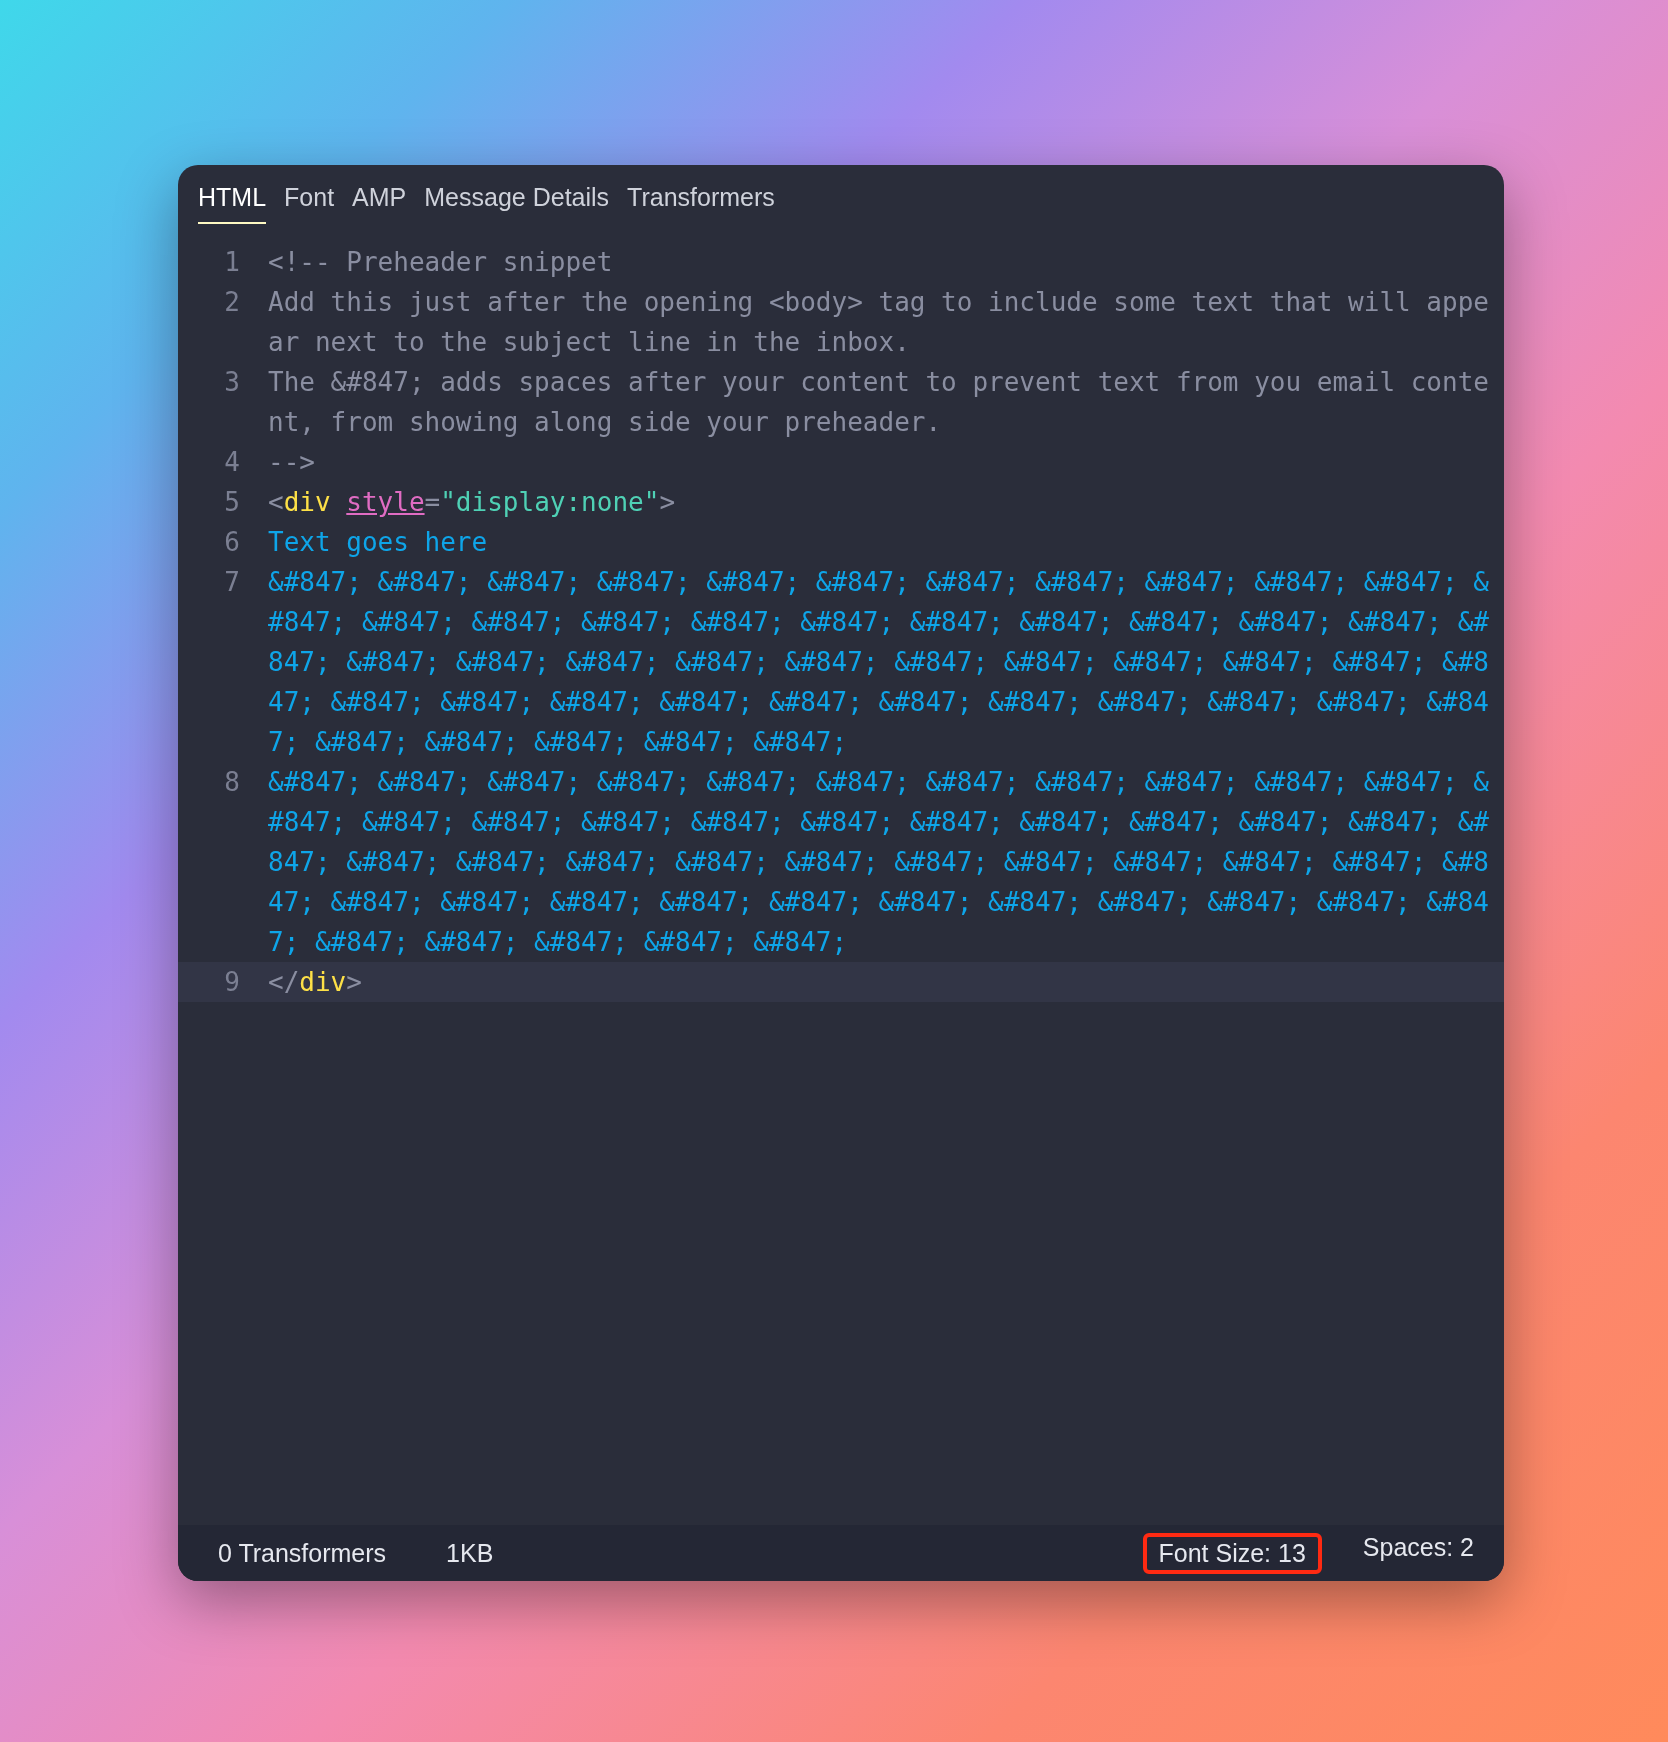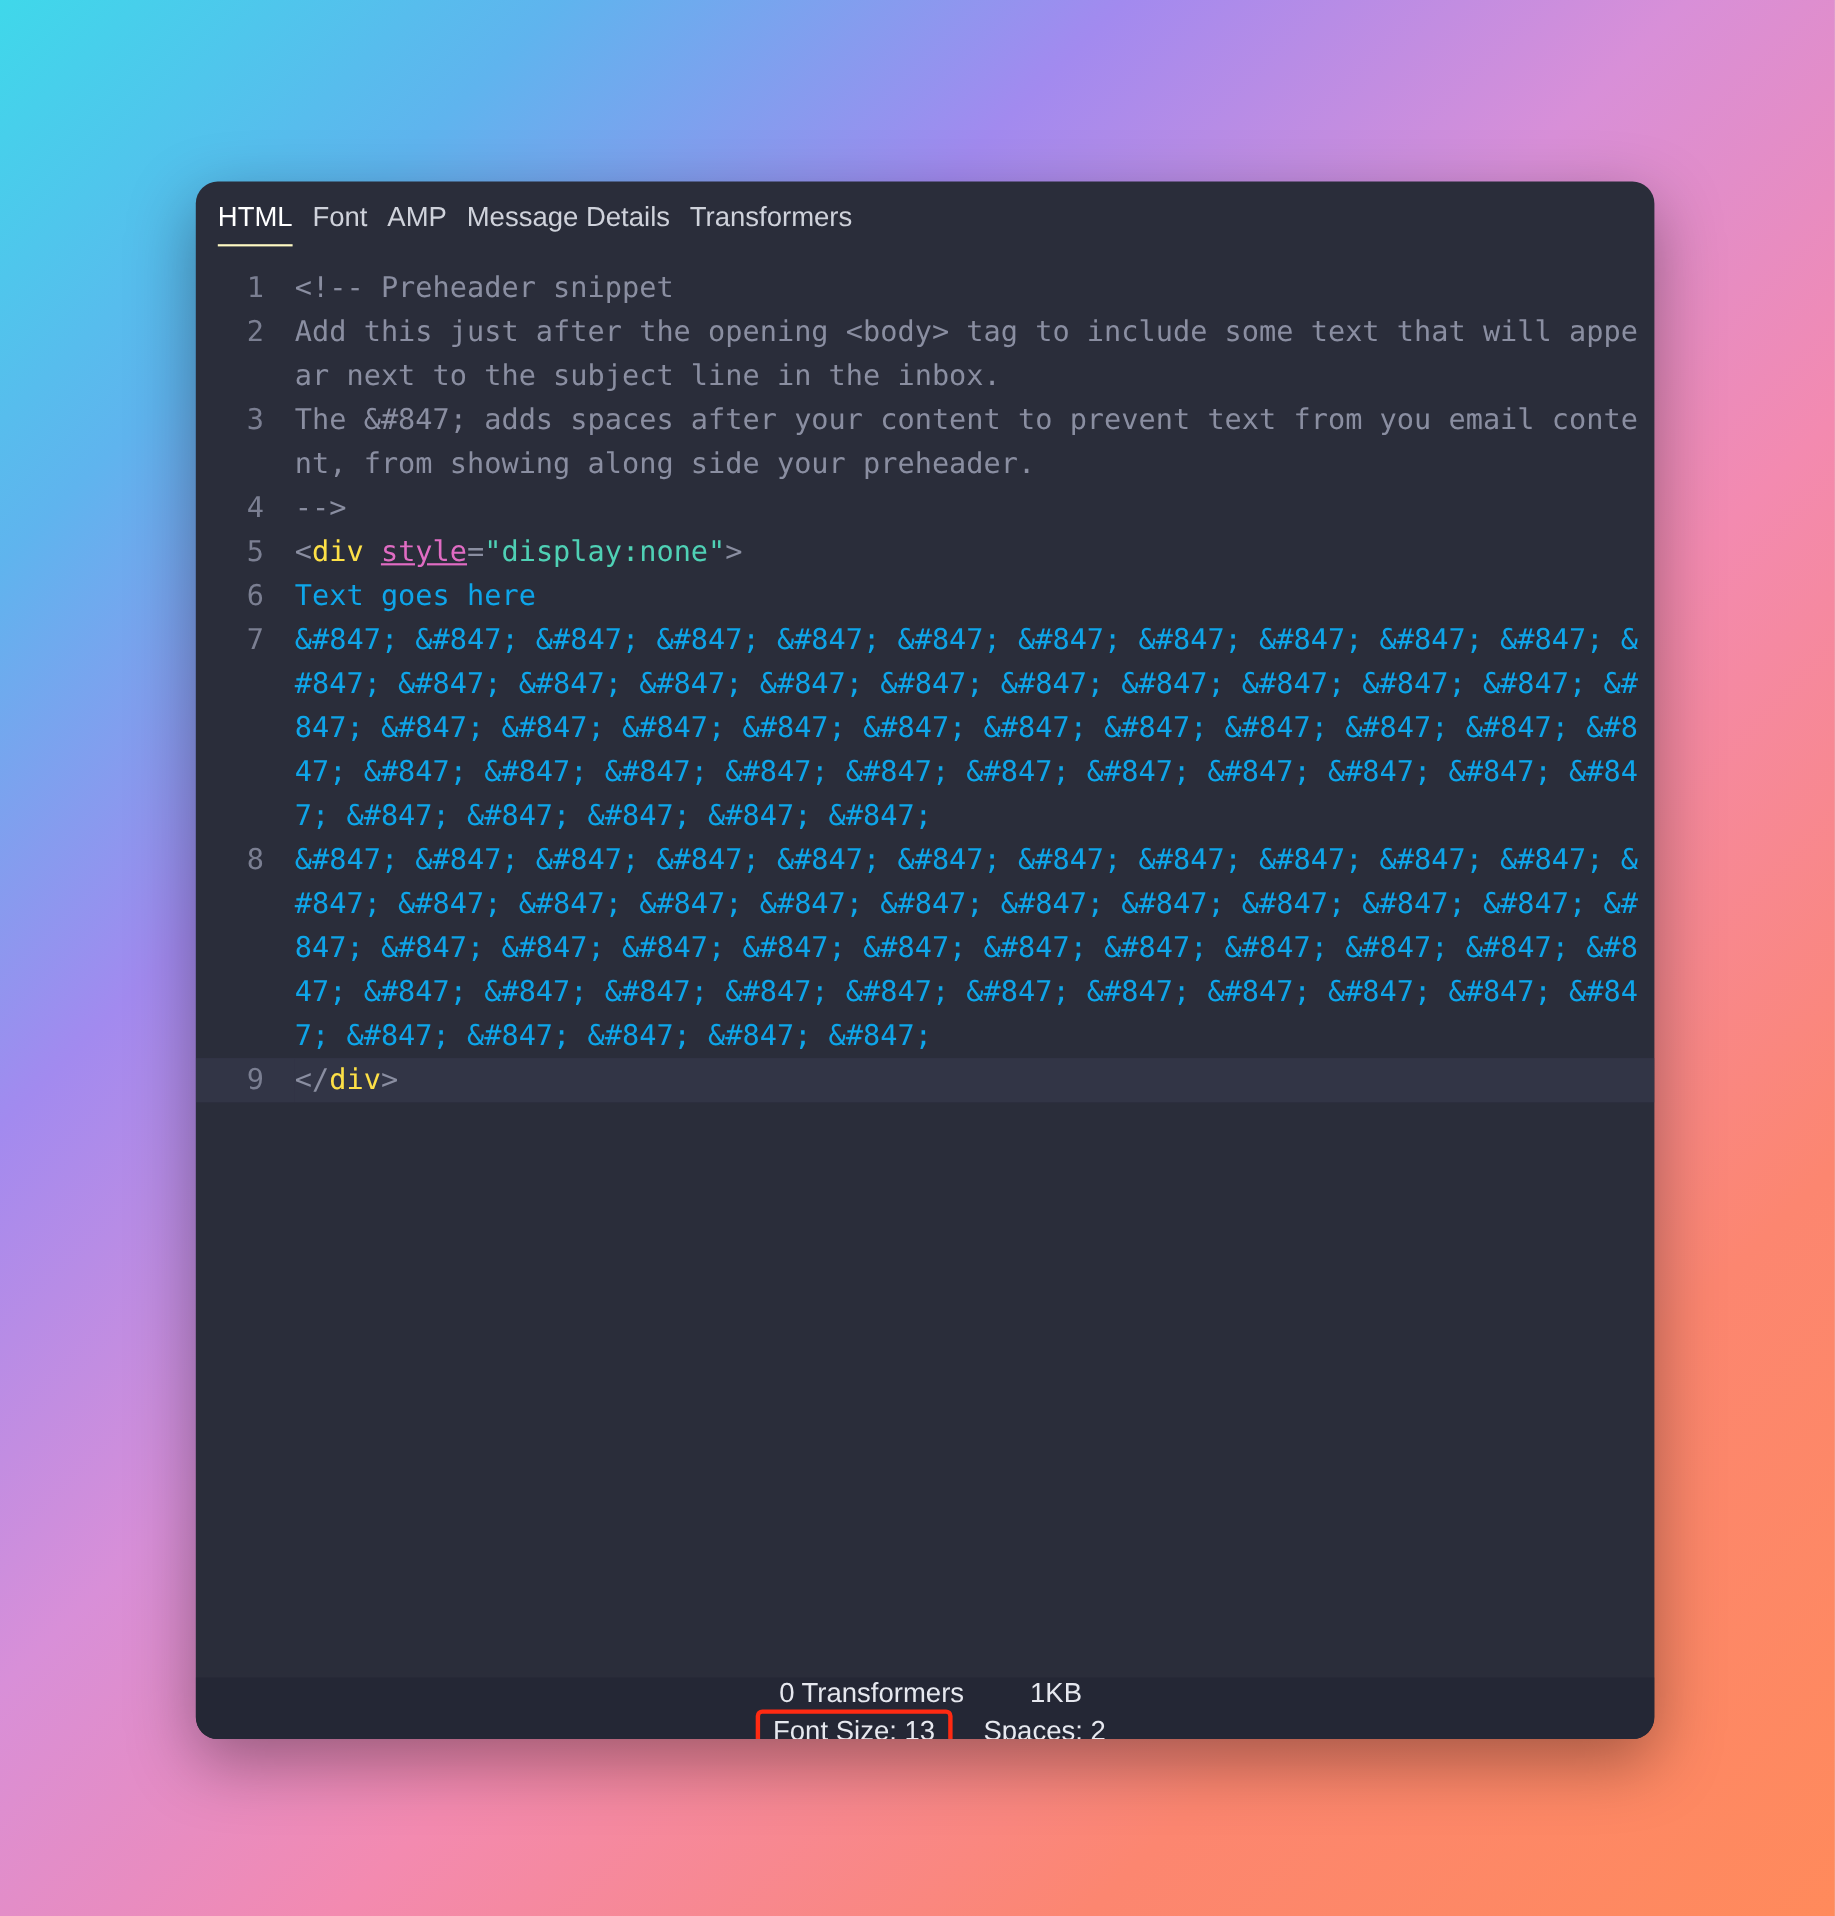--- a/index.html
+++ b/index.html
@@ -88,25 +88,24 @@
   .tok-plain   { color: #0ea5e9; }
 
   .statusbar {
     height: 56px;
     background: #242735;
     display: flex;
     align-items: center;
     font-size: 25px;
     color: #e6e8ef;
     padding: 0 30px 0 40px;
-    flex-direction: column;
   }
   .status-left { display: flex; gap: 60px; }
   .status-spacer { flex: 1; }
-  .status-right { display: flex; gap: 28px; align-items: center; }
+  .status-right { display: flex; gap: 41px; align-items: flex-start; }
   .boxed {
     border: 4px solid #ff2a12;
     border-radius: 6px;
     padding: 2px 12px;
   }
 </style>
 </head>
 <body>
 
 <div class="window">

